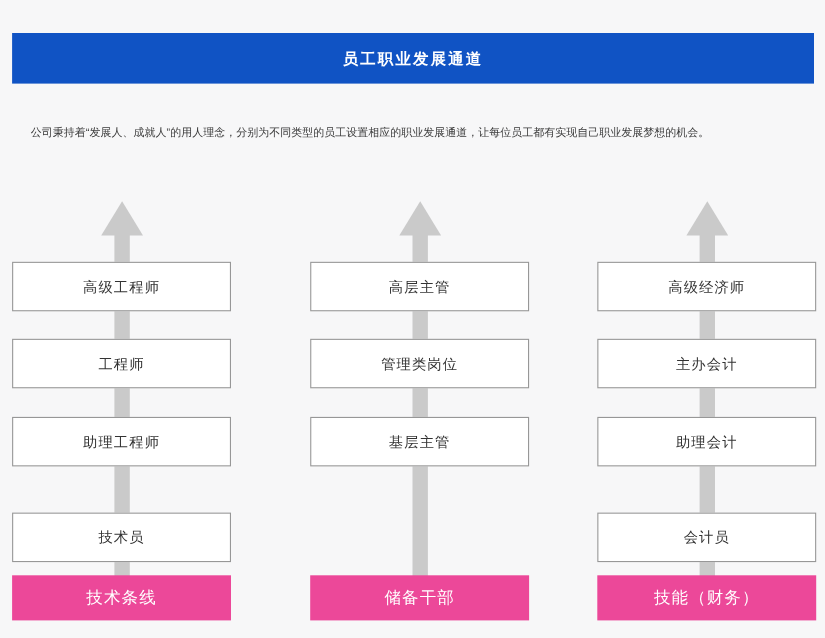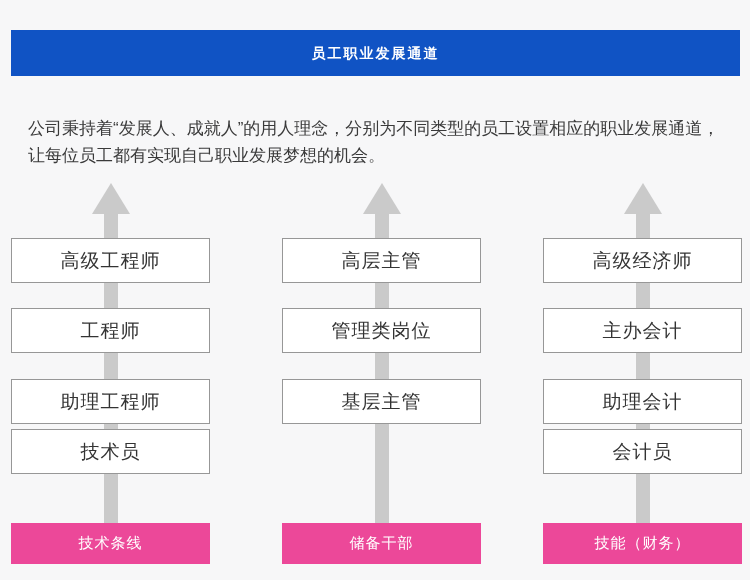--- a/index.html
+++ b/index.html
@@ -39,21 +39,21 @@
     letter-spacing: 2px;
     line-height: 1;
   }
 
   
   .intro {
     position: absolute;
     left: 28px;
     top: 98px;
     width: 700px;
-    font-size: 17px;
+    font-size: 10px;
     line-height: 27px;
     color: #3a3a3a;
     text-align: left;
   }
 
   
   .chart {
     position: absolute;
     left: 0;
     top: 0;
@@ -109,27 +109,27 @@
     width: 199px;
     height: 45px;
     box-sizing: border-box;
     background: #ffffff;
     border: 1px solid #979797;
     display: flex;
     align-items: center;
     justify-content: center;
     z-index: 2;
     color: #333333;
-    font-size: 19px;
+    font-size: 13px;
     letter-spacing: 1px;
   }
   .step.r0 { top: 238px; }
   .step.r1 { top: 308px; }
   .step.r2 { top: 379px; }
-  .step.r3 { top: 429px; }
+  .step.r3 { top: 466px; }
 
   .track {
     position: absolute;
     left: 0;
     top: 523px;
     width: 199px;
     height: 41px;
     box-sizing: border-box;
     background: #ec4899;
     border: none;

